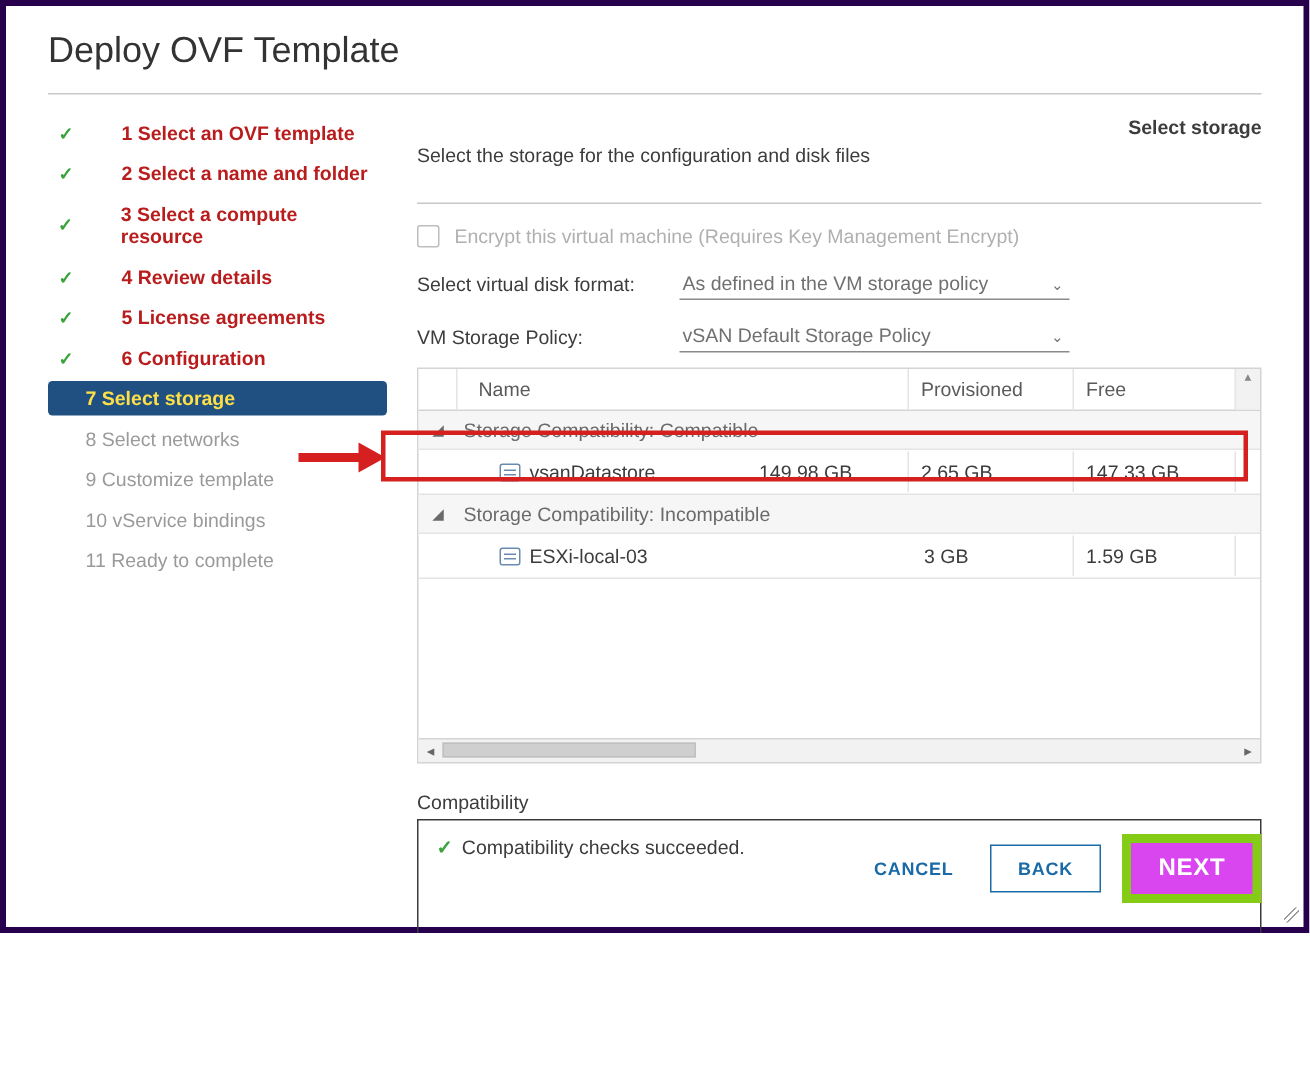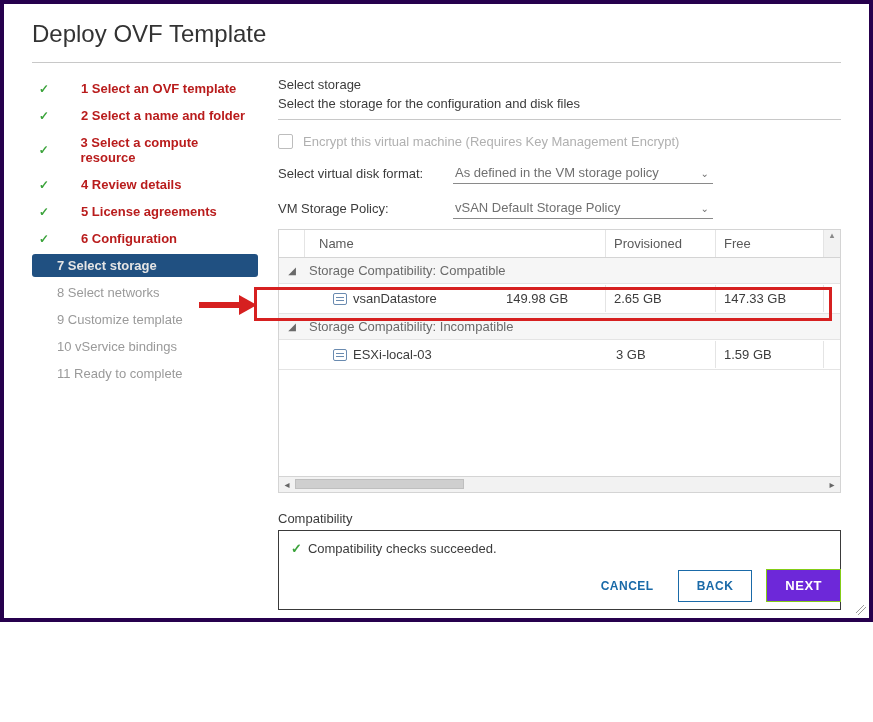--- a/index.html
+++ b/index.html
@@ -53,31 +53,31 @@
     font-size: 12px;
     color: #3ba33b;
     font-weight: bold;
   }
   .step.done .lbl { color: #b91c1c; font-weight:600;margin-left:24px; }
   .step.active {
     background: #205081;
     color: #fff;
     font-weight: 600;
   }
-  .step.active .lbl { color: #e5e5e5; }
+  .step.active .lbl { color: #fde047; }
   .step.active .chk { color: #fff; visibility:hidden; width:12px;}
   .step.future .lbl { color: #9a9a9a; }
   .step.future .chk { visibility: hidden; }
   .main {
     flex: 1;
     padding-left: 20px;
     position: relative;
   }
-  .sec-title { font-weight: 400; margin-bottom: 4px; }
-  .sec-sub { color: #3c3c3c; margin-bottom: 8px; }
+  .sec-title { font-weight: 700; margin-bottom: 4px; text-align: right; }
+  .sec-sub { color: #3c3c3c; margin-bottom: 24px; }
   .hr-sec { border:none; border-top:1px solid #c8c8c8; margin: 6px 0 14px 0;}
   .row {
     display: flex;
     align-items: center;
     margin-bottom: 14px;
     gap: 10px;
     color: #3c3c3c;
   }
   .row.disabled { color: #b0b0b0; }
   .chkbox {
@@ -227,27 +227,27 @@
     border:1px solid #1a6aa8;
     color:#1a6aa8;
     background:#fff;
     font-weight:700;
     padding:8px 18px;
     cursor:pointer;
     font-size:12px;
     letter-spacing:0.5px;
   }
   .btn-primary {
-    border:1px solid #84cc16;
-    background:#6d28d9;
+    border:6px solid #84cc16;
+    background:#d946ef;
     color:#fff;
     font-weight:700;
     padding:8px 18px;
     cursor:pointer;
-    font-size:13px;
+    font-size:16px;
     letter-spacing:0.5px;
   }
   .resize-grip{
     position:absolute; right:3px; bottom:3px;
     width:10px;height:10px;
     background:
       linear-gradient(135deg, transparent 0 5px,#9a9a9a 5px 6px,transparent 6px 8px,#9a9a9a 8px 9px,transparent 9px);
   }
   .sb-up, .sb-dn{
     height:14px;font-size:9px;text-align:center;color:#888;

